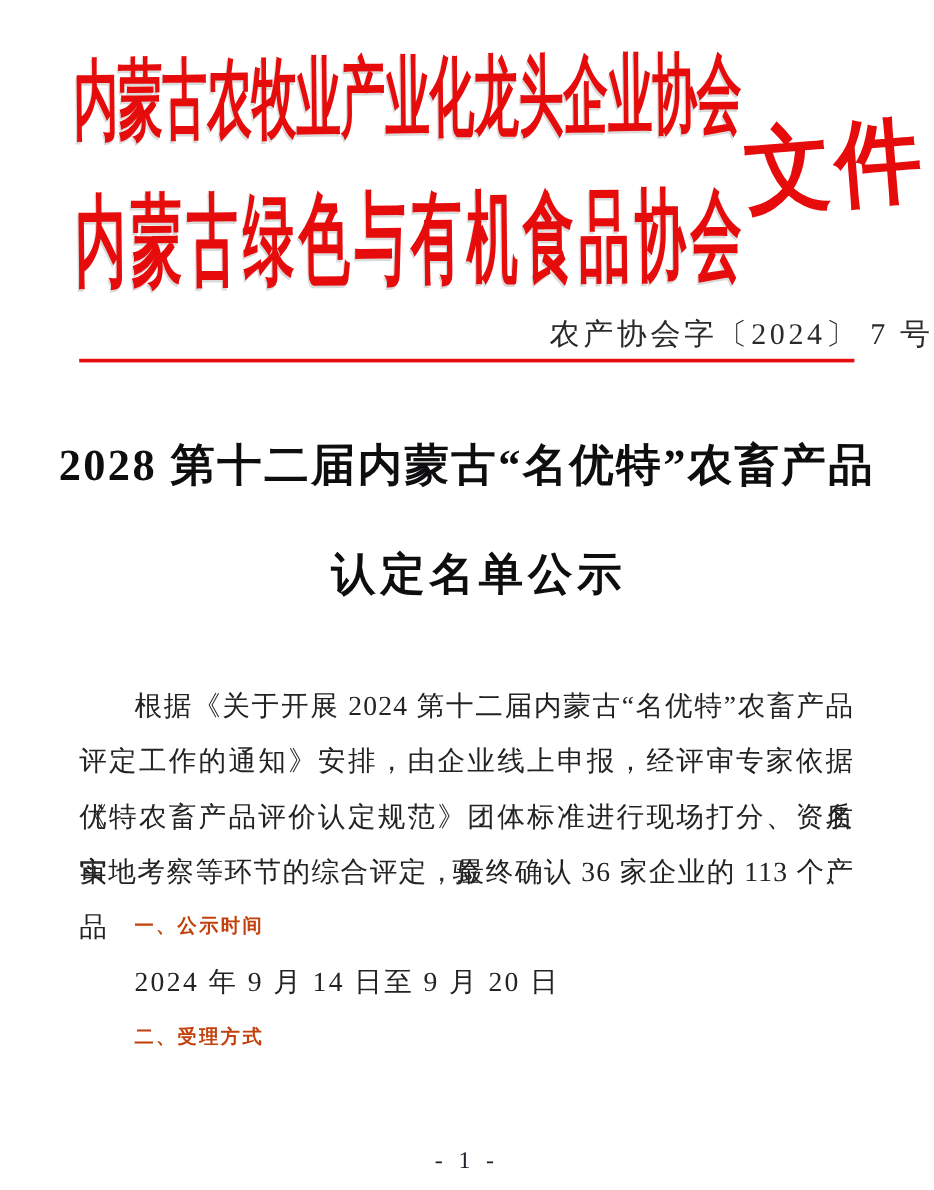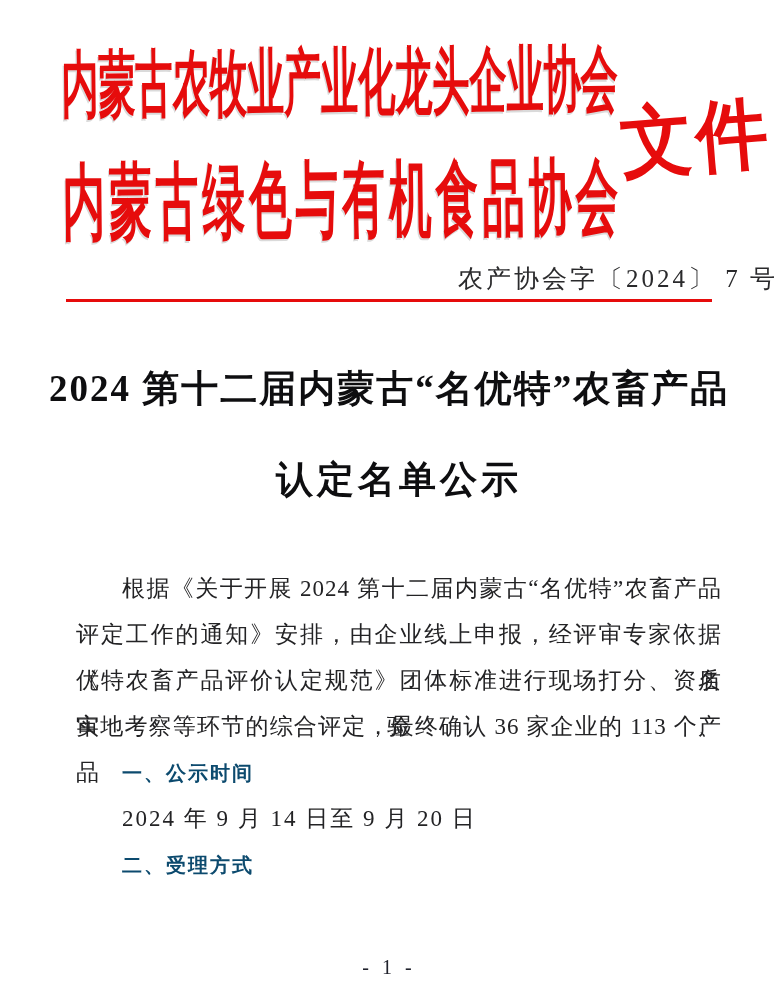--- a/index.html
+++ b/index.html
@@ -90,21 +90,21 @@
     font-weight: 700;
     color: #0e0e10;
   }
   .doc-title .t1 { font-size: 37px; letter-spacing: 2px; line-height: 1.05; }
   .doc-title .t2 { font-size: 37px; letter-spacing: 4px; line-height: 1.05; margin-top: 52px; padding-left: 20px; }
 
   
   .content {
     position: absolute;
     top: 566px;
-    left: 76px;
+    left: 66px;
     width: 646px;
     font-size: 23px;
     line-height: 46px;
     color: #232325;
   }
   .bline {
     height: 46px;
     white-space: nowrap;
     letter-spacing: 1px;
   }
@@ -112,23 +112,23 @@
     white-space: normal;
     text-align: justify;
     text-align-last: justify;
   }
   .bline.indent { text-indent: 46px; }
   .sec-heading {
     height: 46px;
     padding-left: 46px;
     font-weight: 700;
     letter-spacing: 2px;
-    color: #0c4a6e;
+    color: #c2410c;
     font-family: "Liberation Sans", "DejaVu Sans", sans-serif;
-    font-size: 20px;
+    font-size: 16px;
   }
   .sec-text {
     height: 46px;
     padding-left: 46px;
     letter-spacing: 2px;
   }
 
   
   .page-footer {
     position: absolute;
@@ -150,21 +150,21 @@
     <div class="org-line1">内蒙古农牧业产业化龙头企业协会</div>
     <div class="org-line2">内蒙古绿色与有机食品协会</div>
     <div class="doc-type">文件</div>
   </div>
 
   <div class="doc-number">农产协会字〔2024〕 7 号</div>
 
   <div class="red-rule"></div>
 
   <div class="doc-title">
-    <div class="t1">2024 第十二届内蒙古“名优特”农畜产品</div>
+    <div class="t1">2028 第十二届内蒙古“名优特”农畜产品</div>
     <div class="t2">认定名单公示</div>
   </div>
 
   <div class="content">
     <div class="bline indent fill">根据《关于开展 2024 第十二届内蒙古“名优特”农畜产品</div>
     <div class="bline fill">评定工作的通知》安排，由企业线上申报，经评审专家依据《名</div>
     <div class="bline fill">优特农畜产品评价认定规范》团体标准进行现场打分、资质审验、</div>
     <div class="bline fill">实地考察等环节的综合评定，最终确认 36 家企业的 113 个产品</div>
 
     <div class="sec-heading">一、公示时间</div>

